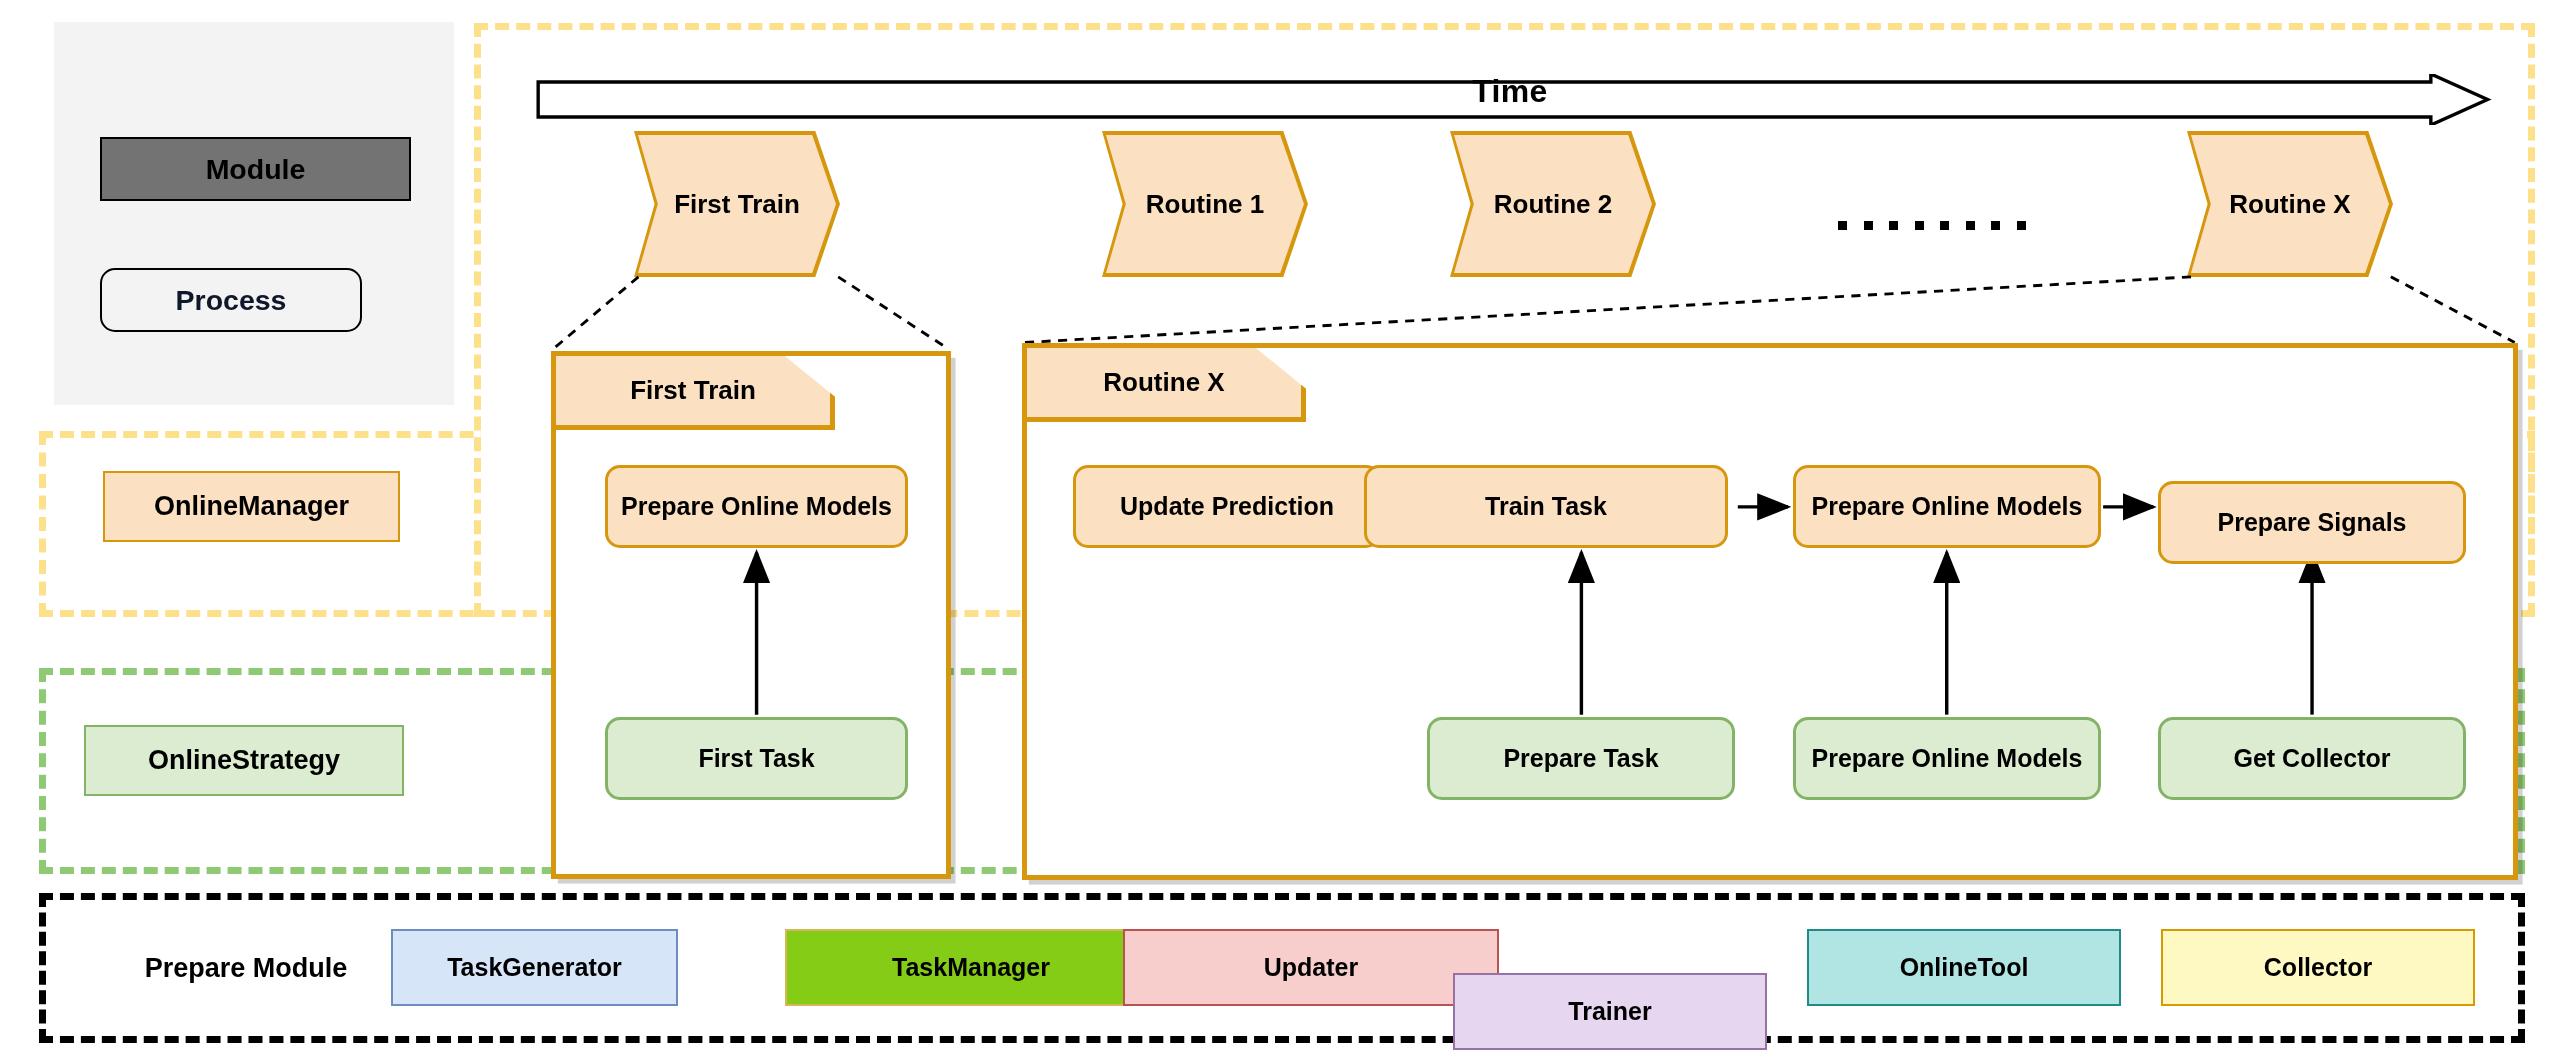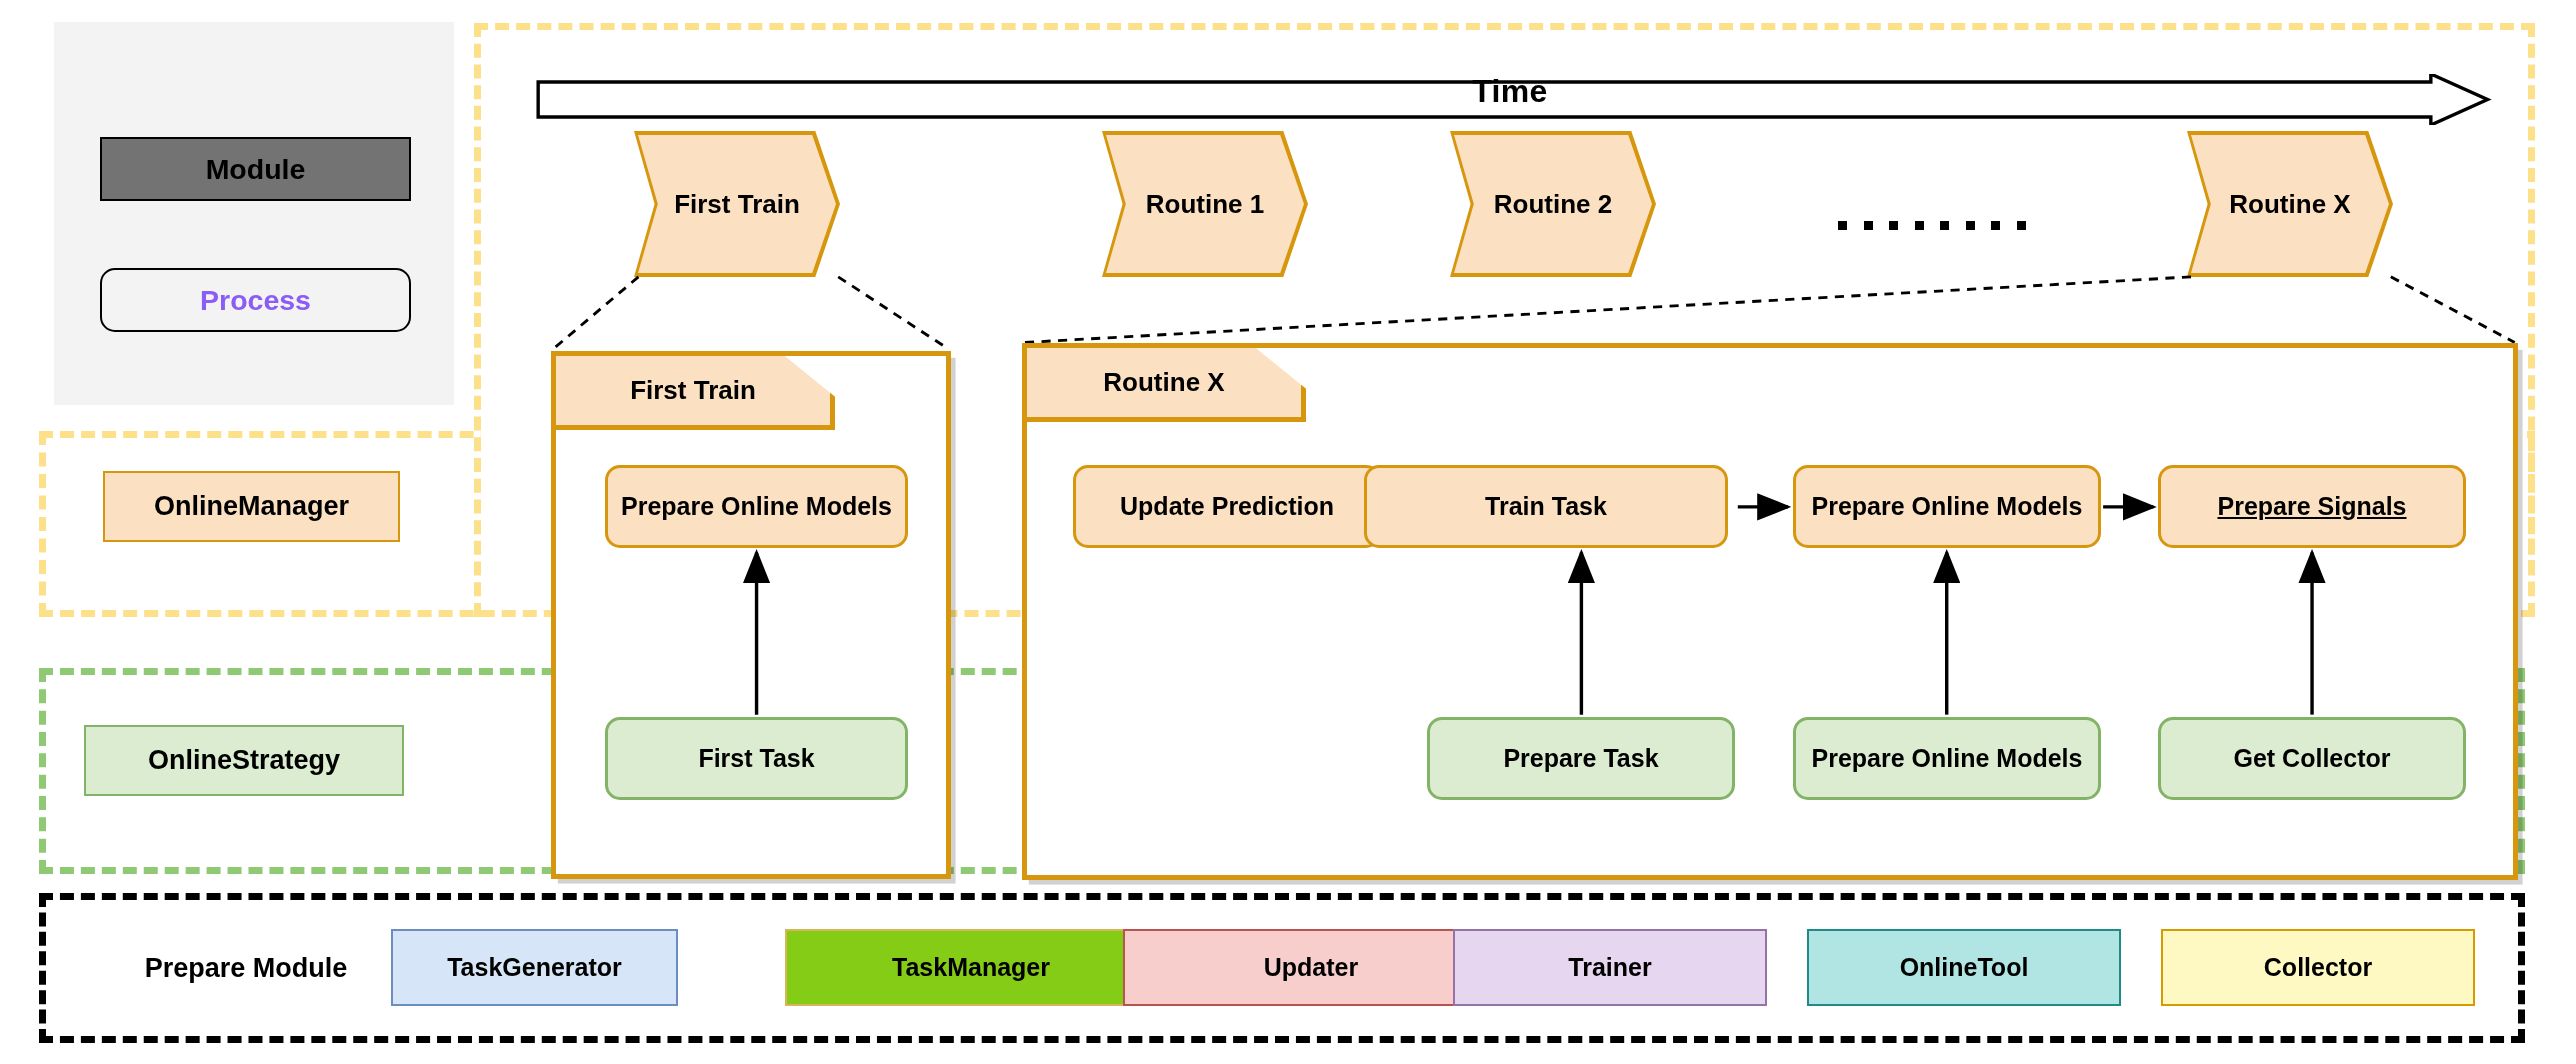--- a/index.html
+++ b/index.html
@@ -6,22 +6,22 @@
   body{font-family:"Liberation Sans", sans-serif;}
   #stage{position:relative;width:2576px;height:1064px;background:#fff;overflow:hidden;}
 
   .abs{position:absolute;box-sizing:border-box;}
 
   
   #explanation-panel{left:54px;top:22px;width:400px;height:383px;background:#f3f3f3;}
   #explanation-title{left:54px;top:51px;width:400px;text-align:center;font-size:31px;font-weight:bold;color:#000;}
   #legend-module{left:100px;top:137px;width:311px;height:64px;background:#737373;border:2.9px solid #000;
       display:flex;align-items:center;justify-content:center;font-size:28.5px;font-weight:bold;color:#000;}
-  #legend-process{left:100px;top:268px;width:311px;height:64px;background:#f3f3f3;border:2.9px solid #000;border-radius:15px;
-      display:flex;align-items:center;justify-content:center;font-size:28.5px;font-weight:bold;color:#8b5cf6;}
+  #legend-process{left:100px;top:268px;width:262px;height:64px;background:#f3f3f3;border:2.9px solid #000;border-radius:15px;
+      display:flex;align-items:center;justify-content:center;font-size:28.5px;font-weight:bold;color:#0f172a;}
 
   
   .dashregion{border-style:dashed;background:transparent;pointer-events:none;}
   #manager-region-top{left:474px;top:23px;width:2061px;height:594px;border:7.4px dashed #fde08a;border-bottom:none;}
   #manager-region-left{left:39px;top:431px;width:2496px;height:186px;border:7.4px dashed #fde08a;}
   #manager-region-mask{left:481px;top:431px;width:2046px;height:17px;background:#ffffff;border:none;}
 
   #strategy-region{left:39px;top:668px;width:2486px;height:206px;border:7.4px dashed #8fc973;}
   #public-region{left:39px;top:893px;width:2486px;height:150px;border:7.4px dashed #000000;}
   #time-label{left:531px;top:73px;width:1958px;text-align:center;font-size:32px;font-weight:bold;color:#000;letter-spacing:0.3px;}
@@ -148,33 +148,33 @@
     <line x1="3410" y1="1252" x2="3410" y2="968" stroke="#000" stroke-width="6" marker-end="url(#ah)"></line>
     <line x1="4050" y1="1252" x2="4050" y2="968" stroke="#000" stroke-width="6" marker-end="url(#ah)"></line>
   </svg>
 
   <div id="proc-layer">
       <div class="proc orange abs" style="left: 605px; top: 465px; width: 303px; height: 83px;">Prepare Online Models</div>
       <div class="proc green abs" style="left: 605px; top: 717px; width: 303px; height: 83px;">First Task</div>
       <div class="proc orange abs" style="left: 1073px; top: 465px; width: 308px; height: 83px;">Update Prediction</div>
       <div class="proc orange abs" style="left: 1364px; top: 465px; width: 364px; height: 83px;">Train Task</div>
       <div class="proc orange abs" style="left: 1793px; top: 465px; width: 308px; height: 83px;">Prepare Online Models</div>
-      <div class="proc orange abs" style="left: 2158px; top: 465px; width: 308px; height: 83px; text-decoration: underline;">Prepare Signals</div>
+      <div class="proc orange abs" style="left: 2158px; top: 481px; width: 308px; height: 83px;">Prepare Signals</div>
       <div class="proc green abs" style="left: 1427px; top: 717px; width: 308px; height: 83px;">Prepare Task</div>
       <div class="proc green abs" style="left: 1793px; top: 717px; width: 308px; height: 83px;">Prepare Online Models</div>
       <div class="proc green abs" style="left: 2158px; top: 717px; width: 308px; height: 83px;">Get Collector</div>
     </div>
 
   <div class="abs rolebox" id="role-onlinemanager">OnlineManager</div>
   <div class="abs rolebox" id="role-onlinestrategy">OnlineStrategy</div>
 
   <div class="abs" id="public-label">Prepare Module</div>
   <div id="public-layer">
       <div class="pubbox abs" style="left: 391px; width: 287px; background: rgb(214, 229, 247); border-color: rgb(108, 142, 191);">TaskGenerator</div>
       <div class="pubbox abs" style="left: 745px; width: 372px; background: #84cc16; border-color: rgb(214, 182, 86); margin-left: 40px;">TaskManager</div>
       <div class="pubbox abs" style="left: 1099px; width: 376px; background: rgb(248, 206, 204); border-color: rgb(184, 84, 80); margin-left: 24px;">Updater</div>
-      <div class="pubbox abs" style="left: 1453px; width: 314px; background: rgb(230, 214, 240); border-color: rgb(150, 115, 166);">Trainer</div>
+      <div class="pubbox abs" style="left: 1453px; width: 314px; background: rgb(230, 214, 240); border-color: rgb(150, 115, 166); margin-top: 44px;">Trainer</div>
       <div class="pubbox abs" style="left: 1807px; width: 314px; background: rgb(176, 229, 227); border-color: rgb(31, 138, 134);">OnlineTool</div>
       <div class="pubbox abs" style="left: 2161px; width: 314px; background: #fef9c3; border-color: rgb(215, 155, 0);">Collector</div>
     </div>
 
 </div>
 
 
 </body></html>

